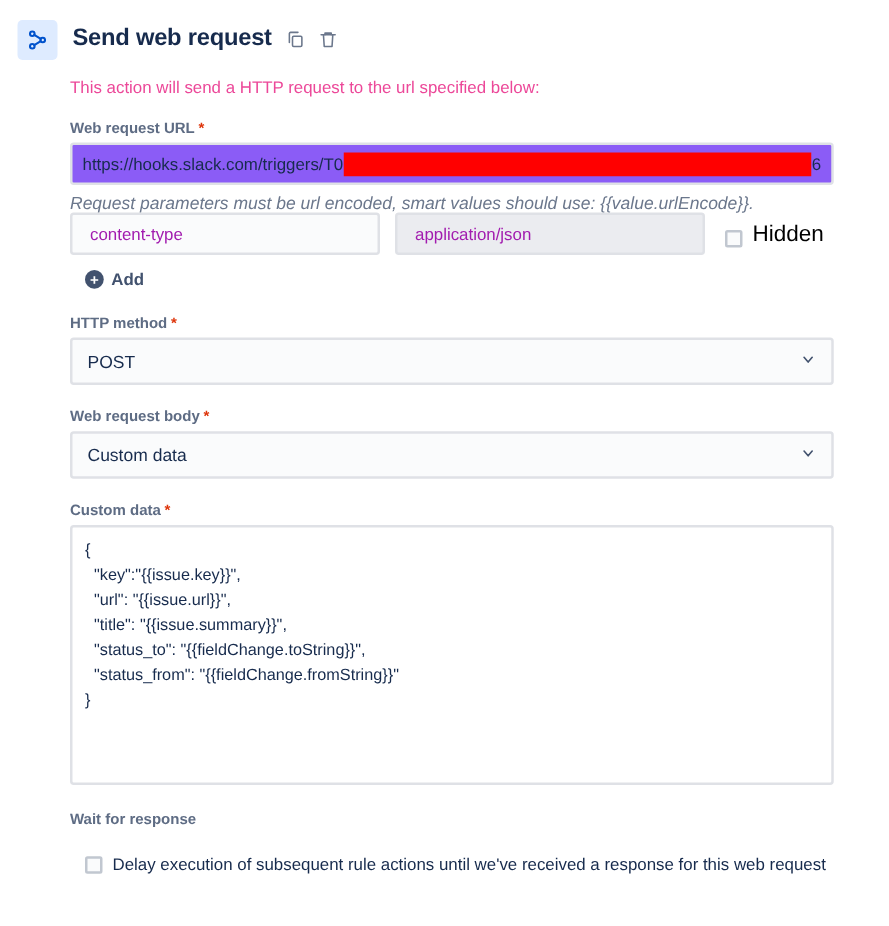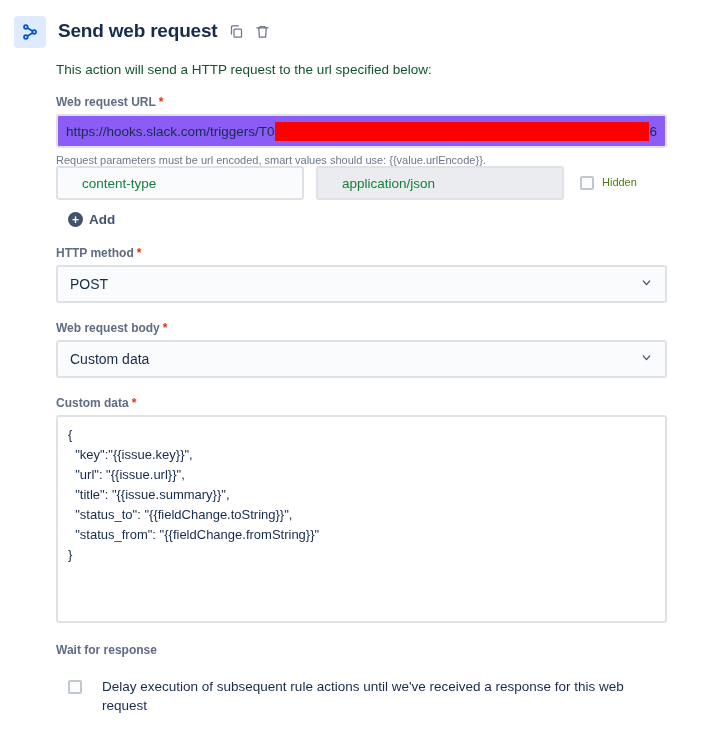--- a/index.html
+++ b/index.html
@@ -65,41 +65,42 @@
     cursor: pointer;
     color: #6b778c;
   }
 
   
   .body {
     padding: 0 44px 0 56px;
   }
   .desc {
     font-size: 13.5px;
-    color: #14532d;
+    color: #ec4899;
     margin: 14px 0 0 0;
   }
   .field-label {
     font-size: 12px;
     font-weight: bold;
     color: #5e6c84;
     margin-top: 18px;
     margin-bottom: 5px;
     display: flex;
     align-items: center;
   }
   .req {
     color: #de350b;
     margin-left: 3px;
     font-weight: bold;
   }
   .hint {
-    font-size: 11px;
+    font-size: 14px;
     color: #6b778c;
     margin-top: 6px;
+    font-style: italic;
   }
 
   .input {
     width: 100%;
     height: 34px;
     border: 2px solid #dfe1e6;
     border-radius: 3px;
     background: #8b5cf6;
     font-size: 13.5px;
     color: #172b4d;
@@ -133,32 +134,32 @@
     align-items: center;
     gap: 12px;
   }
   .hdr-input {
     width: 248px;
     height: 34px;
     border: 2px solid #dfe1e6;
     border-radius: 3px;
     background: #fafbfc;
     font-size: 13.5px;
-    color: #15803d;
-    padding: 0 24px;
+    color: #a21caf;
+    padding: 0 14px;
     display: flex;
     align-items: center;
   }
   .hdr-input.value { background: #ebecf0; }
   .hidden-check {
     display: flex;
-    align-items: flex-start;
+    align-items: flex-end;
     gap: 8px;
-    font-size: 11px;
-    color: #4d7c0f;
+    font-size: 18px;
+    color: #000000;
     margin-left: 4px;
   }
   .checkbox {
     width: 14px;
     height: 14px;
     border: 2px solid #c1c7d0;
     border-radius: 2px;
     background: #fafbfc;
     flex: 0 0 auto;
   }
@@ -230,21 +231,21 @@
   .wait-label {
     font-size: 12px;
     font-weight: bold;
     color: #5e6c84;
     margin-top: 20px;
     margin-bottom: 20px;
   }
   .wait-row {
     display: flex;
     align-items: flex-start;
-    gap: 20px;
+    gap: 8px;
     padding-left: 12px;
   }
   .wait-text {
     font-size: 13.5px;
     color: #172b4d;
     line-height: 19px;
     max-width: 580px;
   }
   .wait-check {
     margin-top: 3px;

